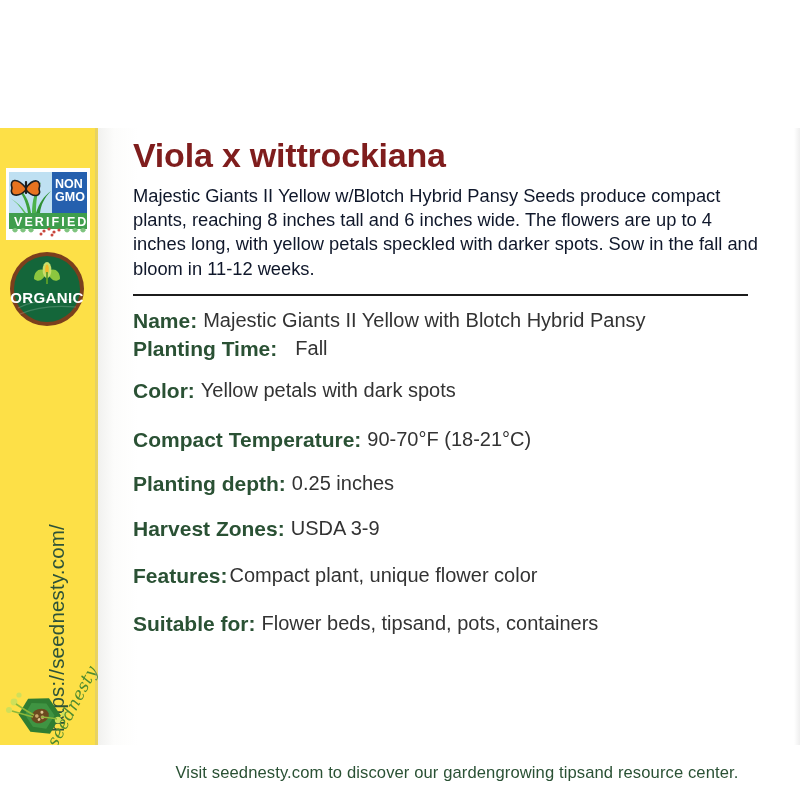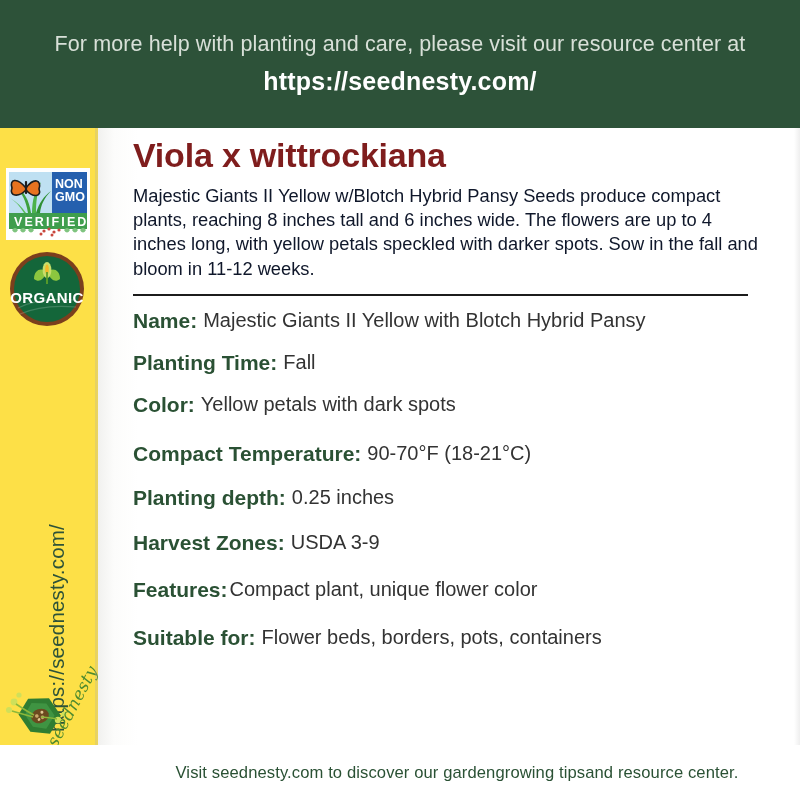--- a/index.html
+++ b/index.html
@@ -141,21 +141,21 @@
     color: #2a5134;
   }
   .row-value {
     font-size: 20px;
     color: #333333;
   }
   .gap-sm { padding-left: 6px; }
   .gap-xs { padding-left: 2px; }
 
   .r0 { margin-top: 0px; }
-  .r1 { margin-top: 18px; }
+  .r1 { margin-top: 4px; gap: 12px; }
   .r2 { margin-top: 18px; }
   .r3 { margin-top: 25px; }
   .r4 { margin-top: 20px; }
   .r5 { margin-top: 21px; }
   .r6 { margin-top: 23px; }
   .r7 { margin-top: 24px; }
 
   
   .footer {
     position: absolute; left: 98px; top: 745px;
@@ -174,24 +174,20 @@
     position: absolute; left: 0; top: 745px;
     width: 98px; height: 55px;
     background: #ffffff;
   }
 </style>
 </head>
 <body>
 
 <div id="page">
 
-  <div class="banner">
-    <div class="banner-line1">For more help with planting and care, please visit our resource center at</div>
-    <div class="banner-line2">https://seednesty.com/</div>
-  </div>
 
   <div class="rail">
 
     <div class="nongmo">
       <svg width="84" height="72" viewBox="0 0 84 72">
         <rect x="0" y="0" width="84" height="72" fill="#ffffff"></rect>
 
         <rect x="3" y="4" width="43" height="41" fill="#bfe0f2"></rect>
 
         <rect x="46" y="4" width="35" height="41" fill="#2560ae"></rect>
@@ -320,21 +316,21 @@
       <div class="row r5">
         <span class="row-label">Harvest Zones:</span>
         <span class="row-value gap-sm">USDA 3-9</span>
       </div>
       <div class="row r6">
         <span class="row-label">Features:</span>
         <span class="row-value gap-xs">Compact plant, unique flower color</span>
       </div>
       <div class="row r7">
         <span class="row-label">Suitable for:</span>
-        <span class="row-value gap-sm">Flower beds, borders, pots, containers</span>
+        <span class="row-value gap-sm">Flower beds, tipsand, pots, containers</span>
       </div>
     </div>
   </div>
 
   <div class="footer-strip"></div>
   <div class="footer">
     <div class="footer-text">Visit seednesty.com to discover our gardengrowing tipsand resource center.</div>
   </div>
 
 </div>

